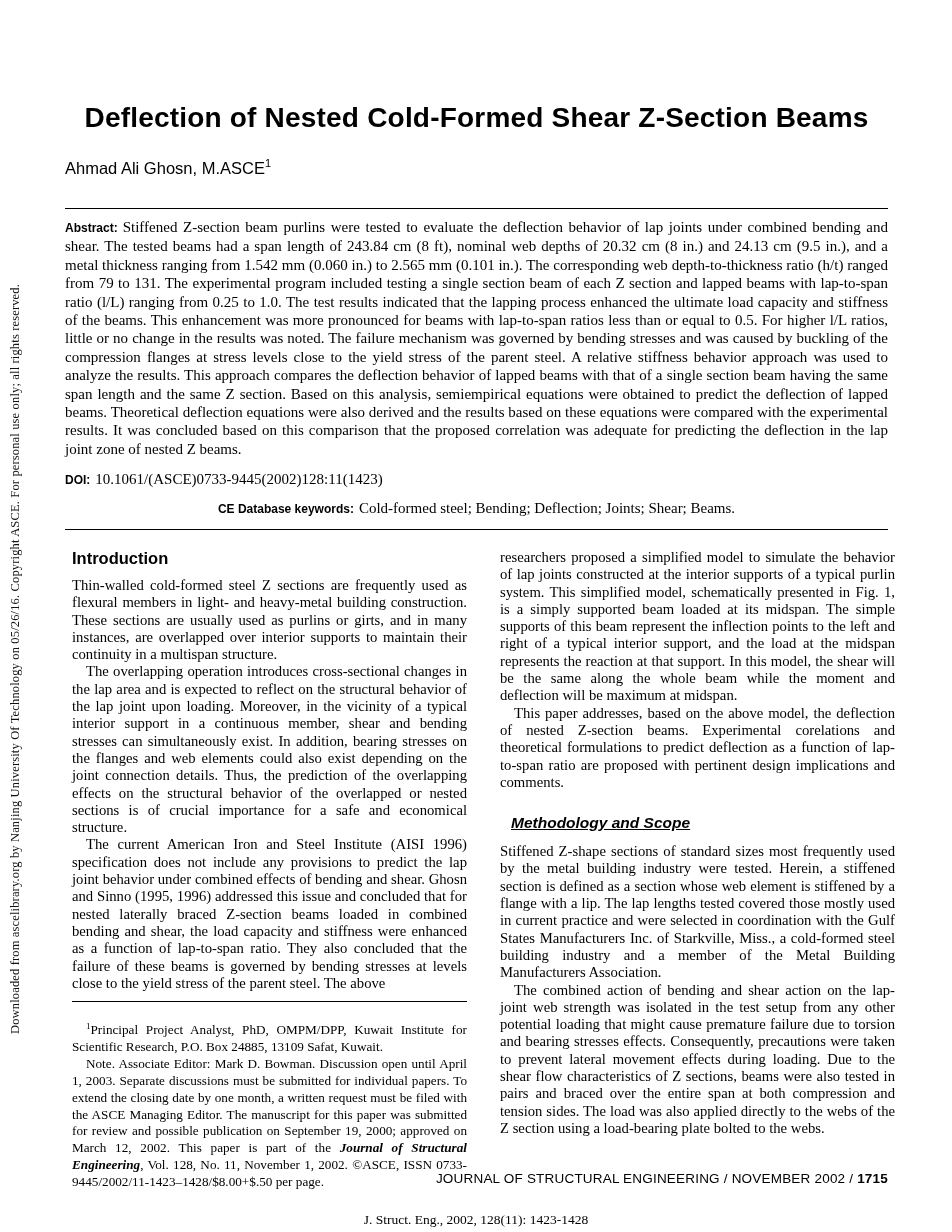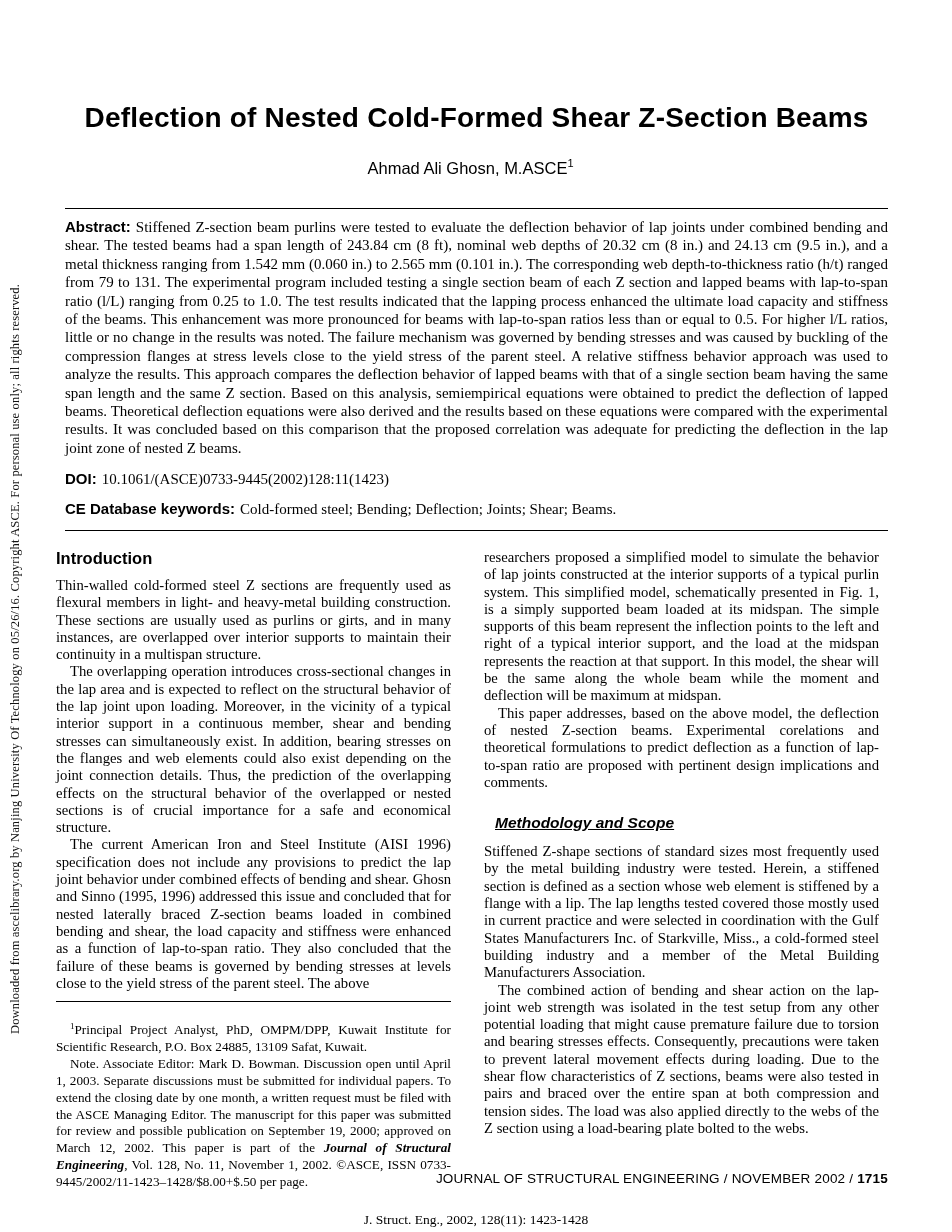--- a/index.html
+++ b/index.html
@@ -33,23 +33,23 @@
     left: 65px;
     width: 823px;
     margin: 0;
     text-align: center;
     font: bold 28px "Liberation Sans", sans-serif;
     letter-spacing: 0.2px;
   }
   .author {
     position: absolute;
     top: 157px;
-    left: 59px;
+    left: 65px;
     width: 823px;
-    text-align: center;
+    text-align: left;
     font: 16.5px "Liberation Sans", sans-serif;
   }
   .author sup { font-size: 11px; }
 
   .front-matter {
     position: absolute;
     top: 208px;
     left: 65px;
     width: 823px;
     border-top: 1.5px solid #000;
@@ -57,29 +57,29 @@
     padding: 9px 0 12px 0;
   }
   .abstract {
     margin: 0;
     font: 15px/18.4px "Liberation Serif", serif;
     text-align: justify;
   }
   .lbl {
     font-family: "Liberation Sans", sans-serif;
     font-weight: bold;
-    font-size: 15px;
+    font-size: 12px;
     margin-right: 5px;
   }
   .doi-line { margin: 13px 0 11px 0; font: 15px "Liberation Serif", serif; }
-  .kw-line  { margin: 12px 0 0 0; font: 15px "Liberation Serif", serif; }
+  .kw-line  { margin: 12px 0 0 0; font: 15px "Liberation Serif", serif; text-align: center; }
 
   .columns {
     position: absolute;
-    left: 56px;
+    left: 72px;
     top: 549px;
     width: 823px;
     display: flex;
     gap: 33px;
   }
   .col { width: 395px; }
 
   .col h2 {
     margin: 0 0 9px 0;
     font: bold 16.5px "Liberation Sans", sans-serif;

